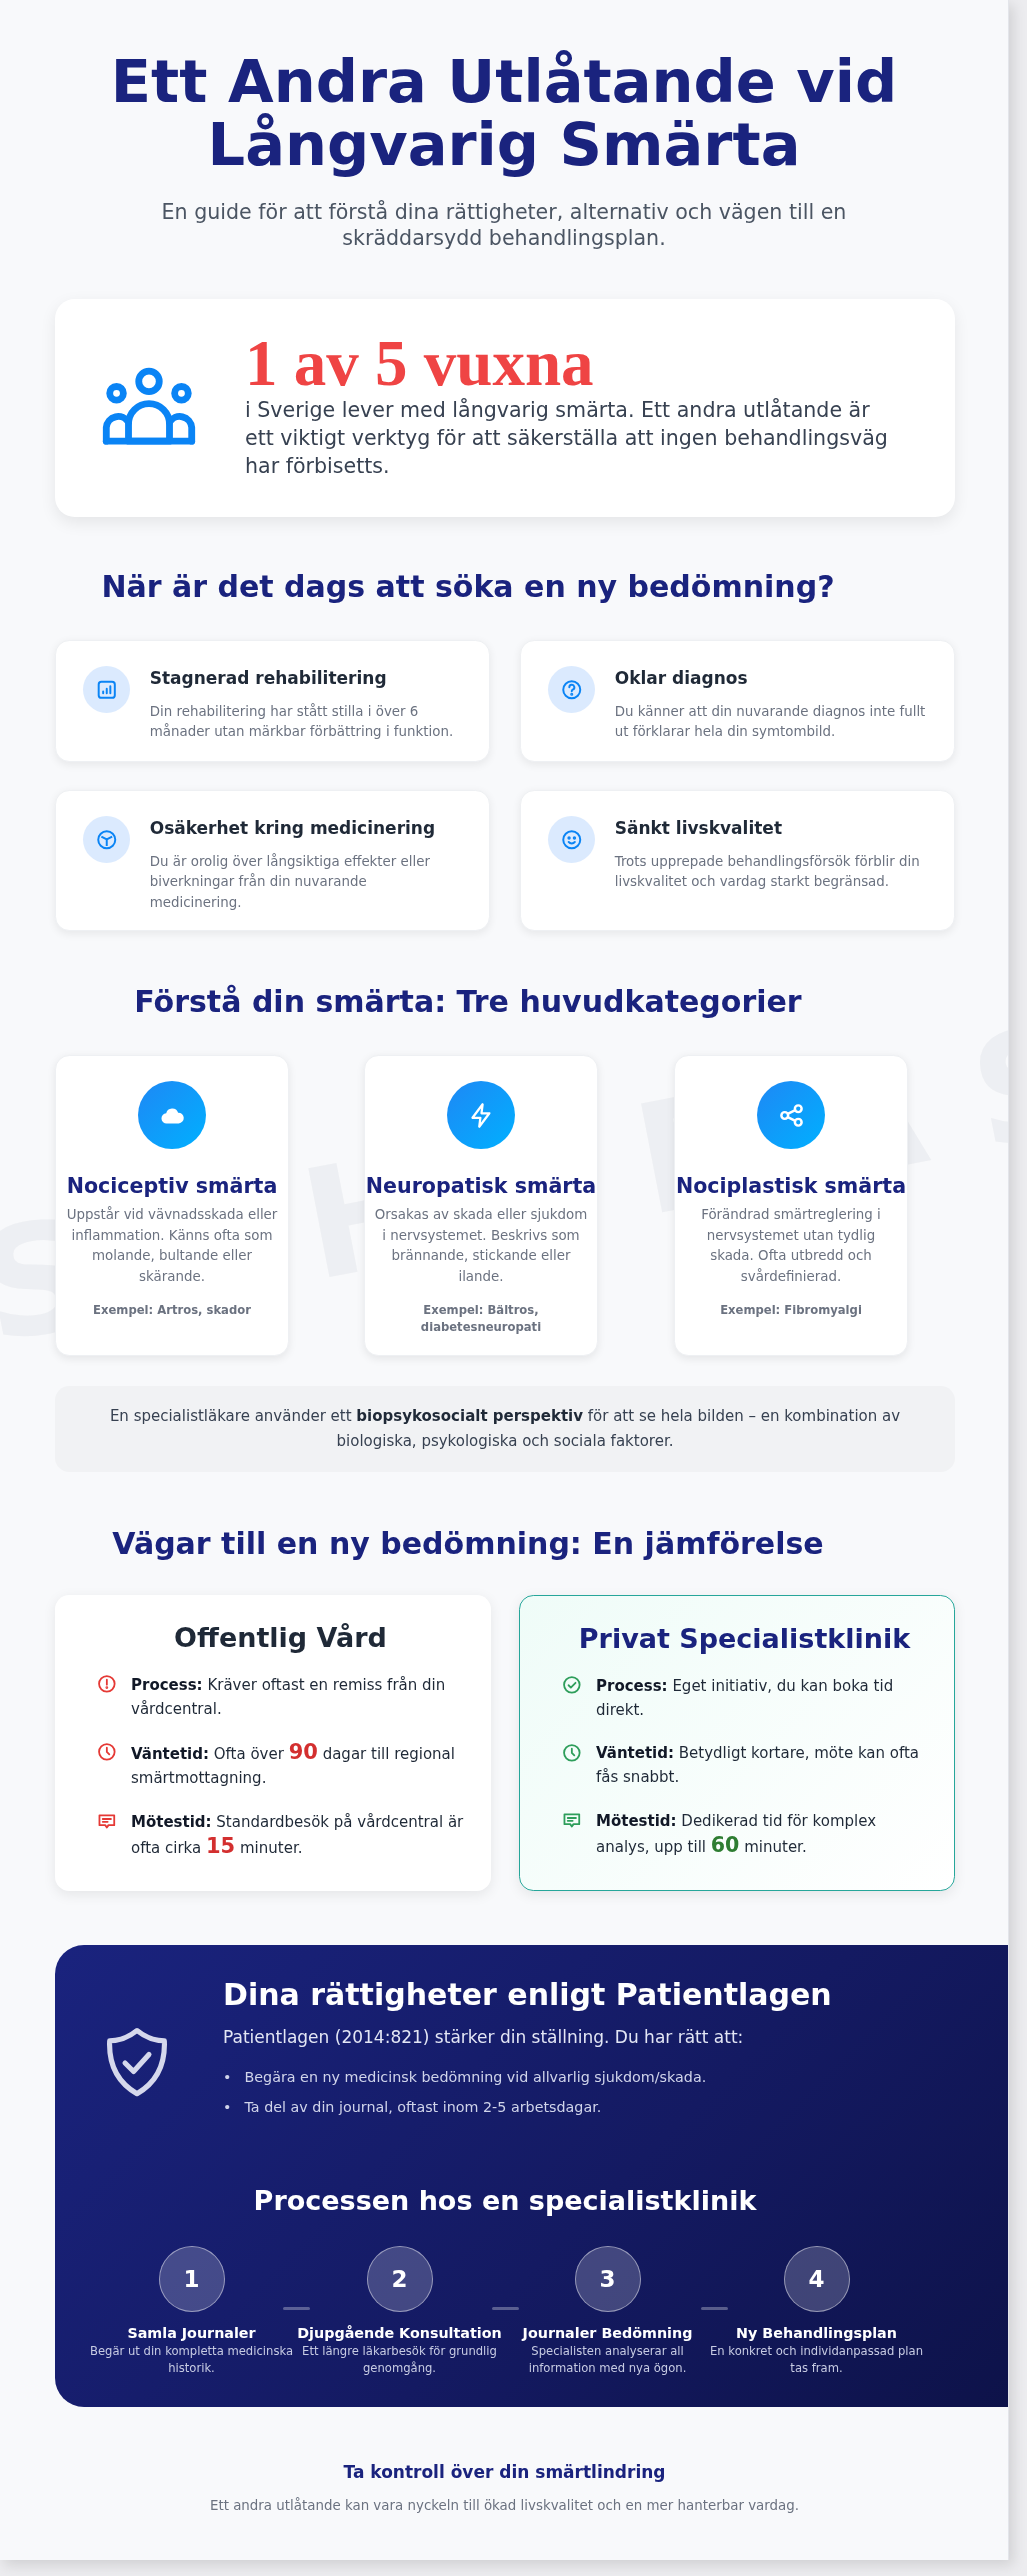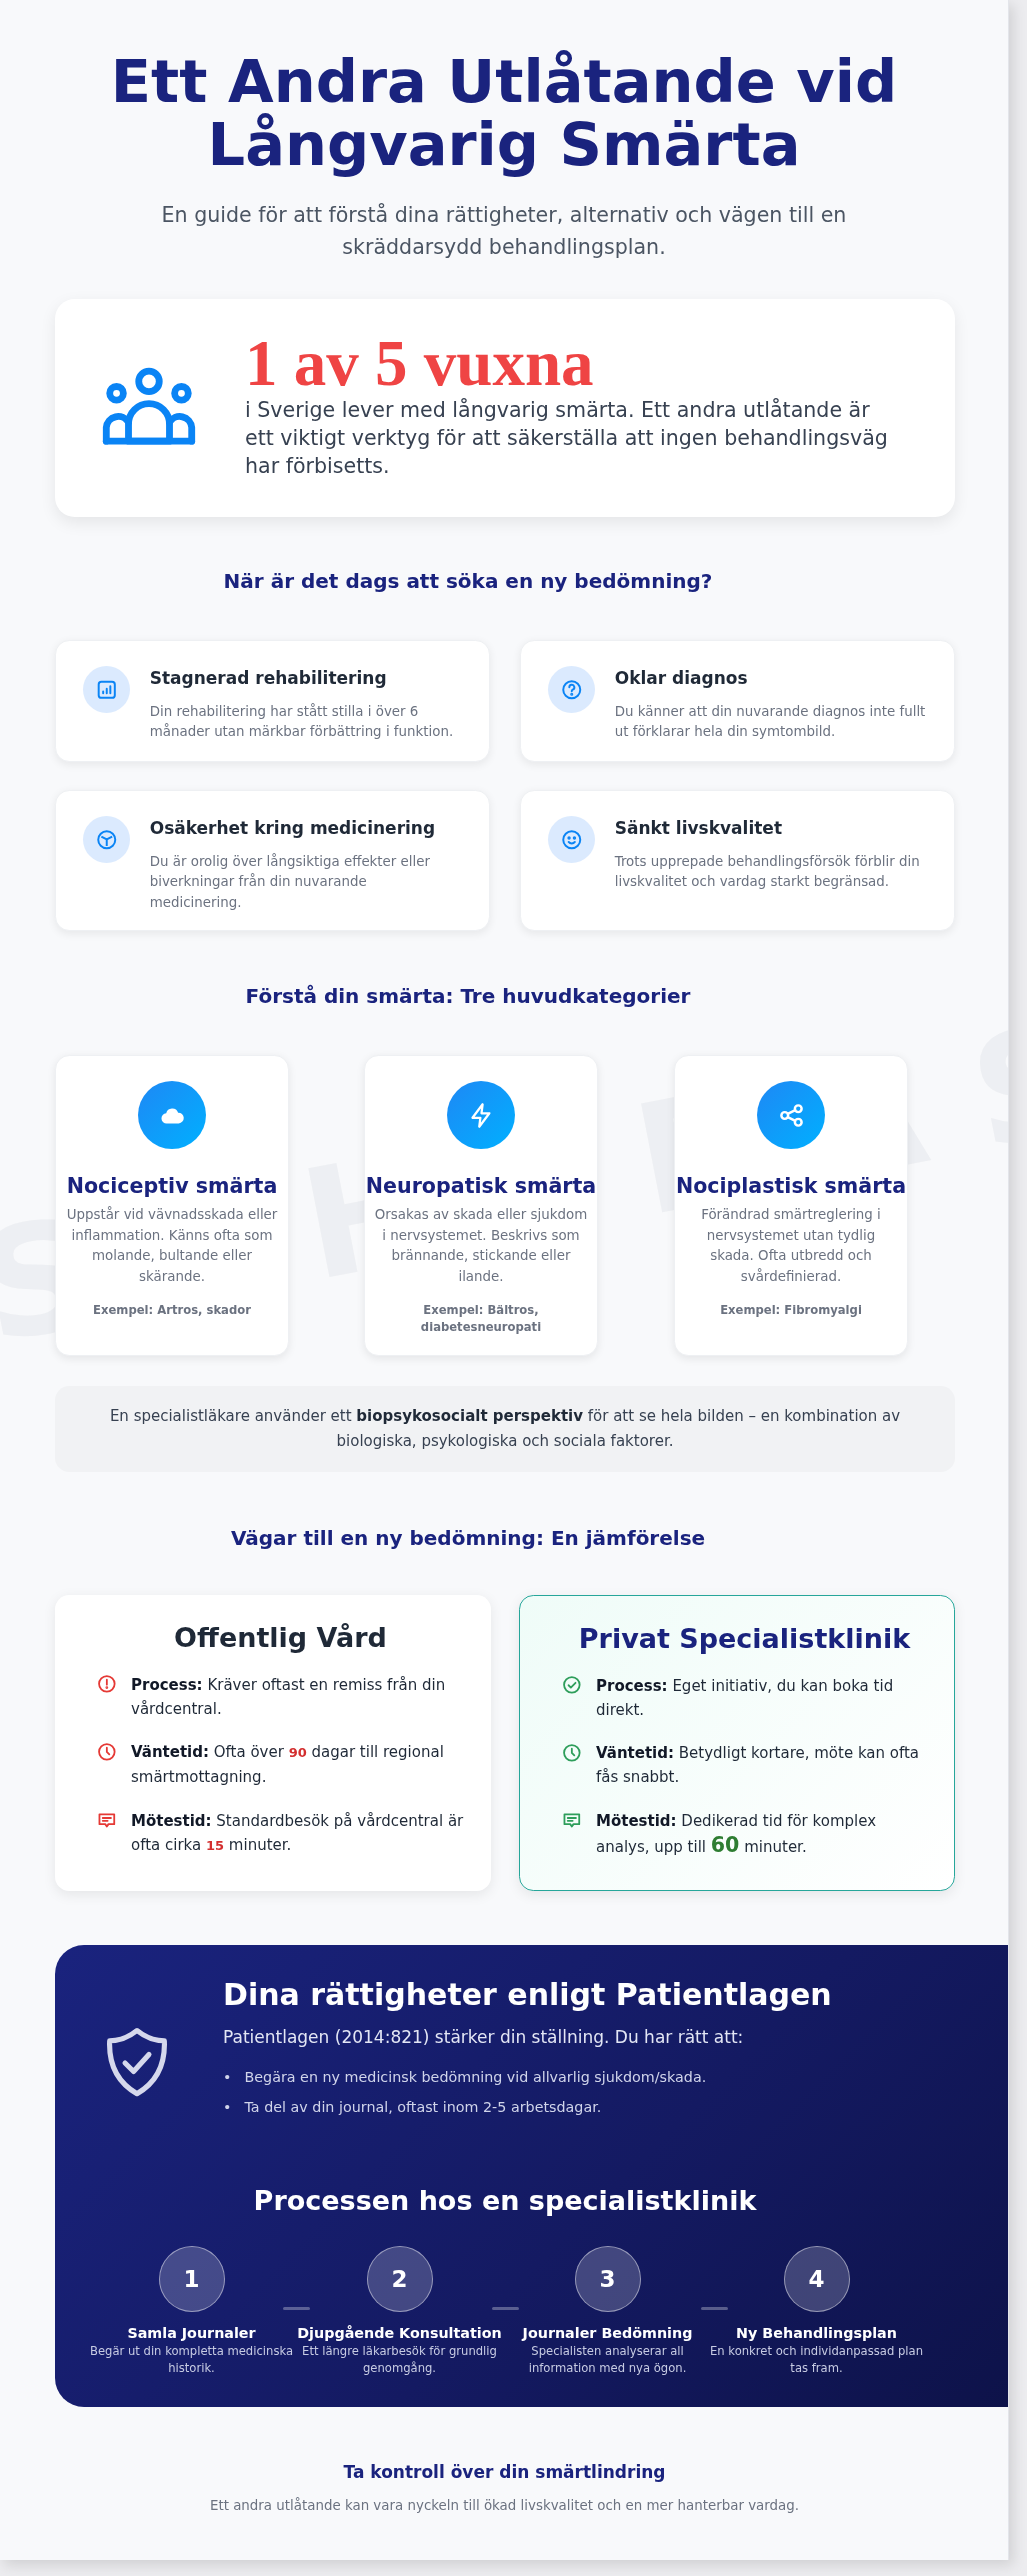--- a/index.html
+++ b/index.html
@@ -30,35 +30,35 @@
     z-index: 0;
     white-space: nowrap;
   }
   .content { position: relative; z-index: 1; }
   .hero { text-align: center; padding-top: 50px; }
   .hero h1 {
     font-size: 59px; line-height: 63px; font-weight: bold; color: #1a237e;
     width: 805px; margin: 0 auto;
   }
   .hero p {
-    margin: 23px auto 0; width: 769px; font-size: 20.6px; line-height: 32px; color: #4b5563;
+    margin: 23px auto 0; width: 769px; font-size: 20.6px; line-height: 26px; color: #4b5563;
   }
   .stat-card {
     position: absolute; left: 55px; top: 299px; width: 900px; height: 218px;
     background: #fff; border-radius: 19.7px; box-shadow: 0 5.4px 16px rgba(0,0,0,0.08);
     display: flex; align-items: center;
   }
   .stat-icon { width: 98px; margin-left: 45px; color: #0a84f5; }
   .stat-text { margin-left: 47px; width: 644px; }
   .stat-big { font-size: 65px; font-weight: bold; color: #ef4444; line-height: 55px; font-family: Liberation Serif, serif; }
   .stat-desc { font-size: 20.6px; line-height: 28px; color: #374151; margin-top: 5.4px; }
 
   .section-title {
     position: absolute; left: 0; width: 936px; text-align: center;
-    font-size: 20px; font-weight: bold; color: #1a237e;
+    font-size: 30px; font-weight: bold; color: #1a237e;
   }
   .signs { position: absolute; left: 55px; top: 640px; width: 900px; }
   .sign-card {
     position: absolute; width: 435px; background: #fff; border-radius: 14.3px;
     box-shadow: 0 2.7px 9px rgba(0,0,0,0.07); border: 0.9px solid #eef0f3;
     display: flex; align-items: flex-start; padding: 25px 27px 0 27px;
   }
   .sign-icon {
     width: 47px; height: 47px; border-radius: 50%; background: #dbeafe;
     display: flex; align-items: center; justify-content: center; flex-shrink: 0;
@@ -98,21 +98,21 @@
   .cmp-public { left: 0; background: #fff; }
   .cmp-private { left: 464px; background: linear-gradient(135deg, #effcf8, #ffffff); border: 1.8px solid #26a69a; }
   .cmp-title { text-align: center; font-size: 27px; font-weight: bold; }
   .cmp-public .cmp-title { color: #1f2937; }
   .cmp-private .cmp-title { color: #1a237e; }
   .cmp-row { display: flex; align-items: flex-start; margin-top: 19.7px; }
   .cmp-row:first-of-type { margin-top: 23px; }
   .cmp-ico { width: 21.5px; flex-shrink: 0; margin-top: 1.8px; margin-right: 12.5px; }
   .cmp-text { font-size: 15px; line-height: 24px; color: #1f2937; }
   .cmp-text b { color: #111827; }
-  .num-red { color: #d32f2f; font-weight: bold; font-size: 13px; }
+  .num-red { color: #d32f2f; font-weight: bold; font-size: 21px; }
   .num-green { color: #2e7d32; font-weight: bold; font-size: 20.6px; }
 
   .rights {
     position: absolute; left: 55px; top: 1945px; width: 992px; height: 462px;
     border-radius: 29px; background: linear-gradient(135deg, #1a237e 0%, #141a62 55%, #0d1248 100%);
     color: #fff;
   }
   .shield { position: absolute; left: 41px; top: 77px; color: #d5d8ec; }
   .rights-title { position: absolute; left: 168px; top: 32px; font-size: 30px; font-weight: bold; }
   .rights-intro { position: absolute; left: 168px; top: 82px; font-size: 17px; color: #e3e6f5; }

